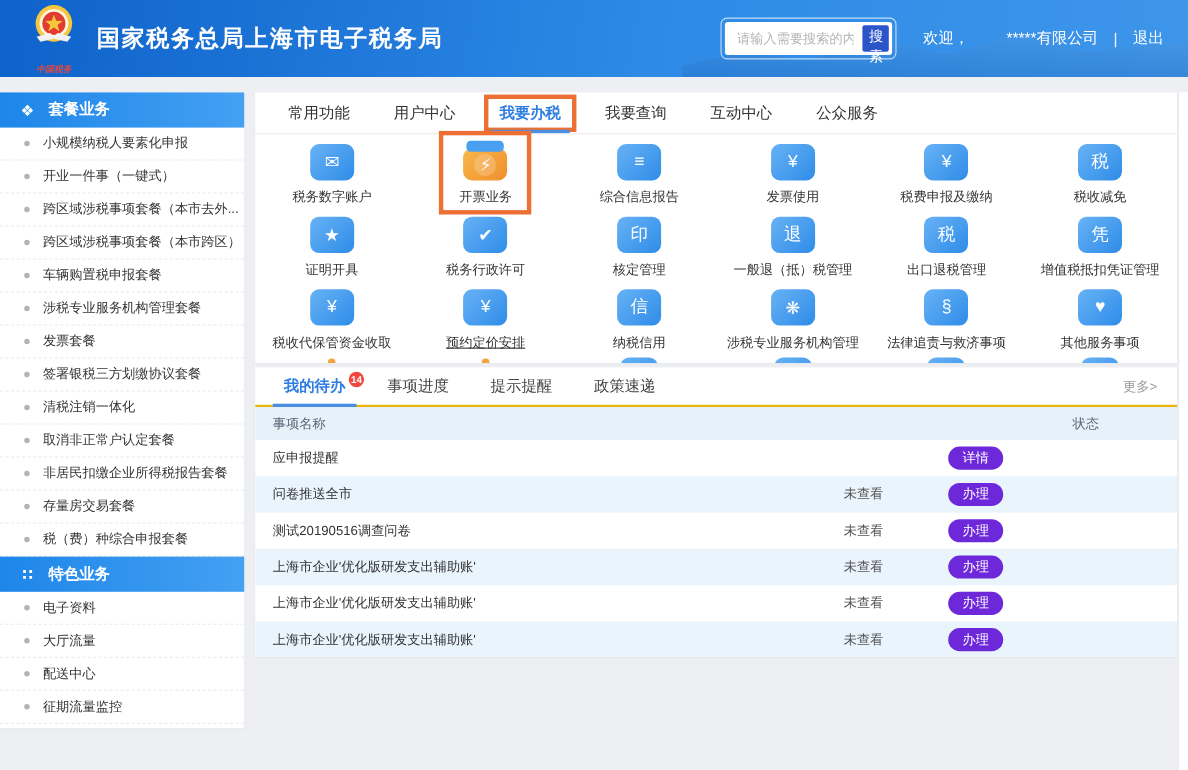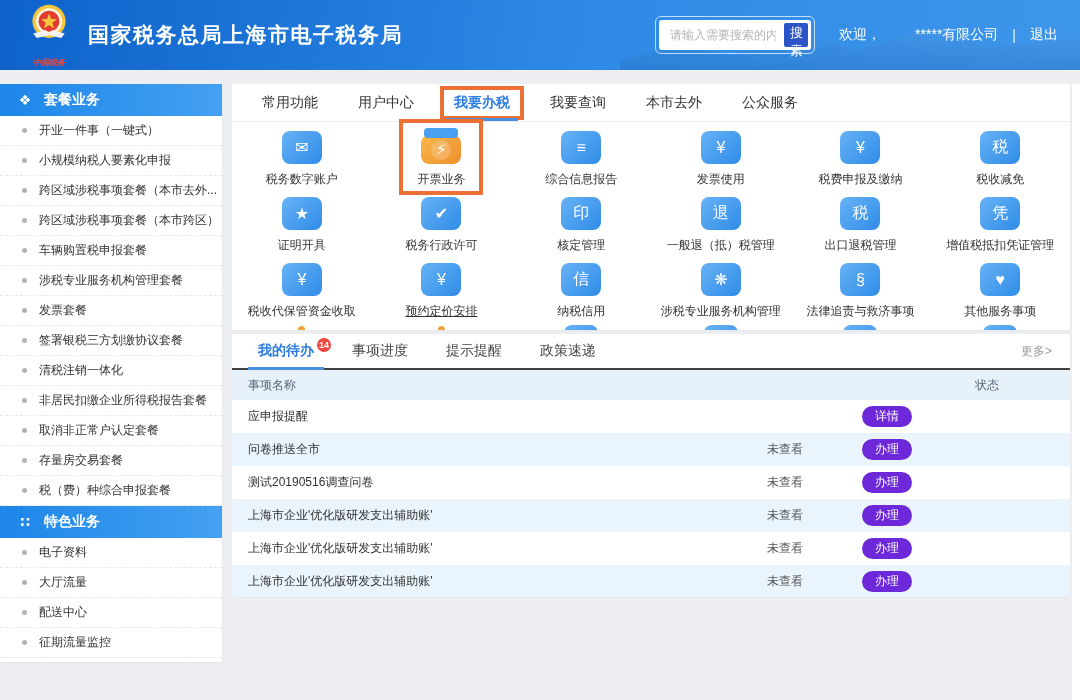--- a/index.html
+++ b/index.html
@@ -57,21 +57,21 @@
   .svc-icon.orange .glyph-ball{ background:#fff3; border-radius:50%; width:20px; height:20px; display:flex; align-items:center; justify-content:center; }
   .svc-label{ font-size:12px; color:#333; margin-top:7px; white-space:nowrap; }
   .svc-label.underline{ text-decoration:underline; }
   .cell-ann{ position:absolute; left:50%; transform:translateX(-50%); top:-7px; width:84px; height:76px; border:4px solid #ec6f33; pointer-events:none; }
   .partial-row{ display:grid; grid-template-columns:repeat(6,1fr); margin-top:1px; }
   .partial{ display:flex; justify-content:center; }
   .p-square{ width:34px; height:40px; border-radius:8px; background:linear-gradient(135deg,#67b2f5,#2f8ce8); color:#fff; font-size:12px; display:flex; align-items:flex-start; justify-content:center; padding-top:3px; }
   .p-dot{ width:7px; height:7px; border-radius:50%; background:#f2a33c; margin-top:1px; }
   
   .card2{ margin-top:4px; height:263px; overflow:hidden; }
-  .todo-tabs{ height:36px; display:flex; align-items:center; border-bottom:2px solid #404040; padding:0 18px 0 26px; gap:38px; }
+  .todo-tabs{ height:36px; display:flex; align-items:center; border-bottom:2px solid #eab308; padding:0 18px 0 26px; gap:38px; }
   .todo-tab{ font-size:14px; color:#444; cursor:pointer; position:relative; height:100%; display:flex; align-items:center; }
   .todo-tab.active{ color:#2e7ee2; font-weight:bold; }
   .todo-tab.active::after{ content:""; position:absolute; left:-10px; right:-10px; bottom:-2px; height:3px; background:#4a90e2; }
   .badge{ position:absolute; top:4px; right:-17px; background:#f0483e; color:#fff; font-size:9px; height:14px; min-width:14px; border-radius:8px; display:flex; align-items:center; justify-content:center; padding:0 2px; font-weight:bold; }
   .more-link{ margin-left:auto; font-size:12px; color:#999; cursor:pointer; }
   .tbl-header{ height:30px; background:#e6f1fa; display:flex; align-items:center; font-size:12px; color:#567; }
   .col-name{ flex:1; padding-left:16px; }
   .col-status{ width:95px; }
   .col-action{ width:208px; }
   .tbl-row{ height:33px; display:flex; align-items:center; font-size:12px; color:#333; }
@@ -109,28 +109,28 @@
   </div>
 </div>
 
 <div class="sidebar" id="sidebar">
     <div class="sec-header">
       <span class="sec-icon">❖</span>
       <span>套餐业务</span>
     </div>
     <div class="side-item">
       <span class="bullet"></span>
+      <span>小规模纳税人要素化申报</span>
+    </div>
+    <div class="side-item">
+      <span class="bullet"></span>
       <span>开业一件事（一键式）</span>
     </div>
     <div class="side-item">
       <span class="bullet"></span>
-      <span>小规模纳税人要素化申报</span>
-    </div>
-    <div class="side-item">
-      <span class="bullet"></span>
       <span>跨区域涉税事项套餐（本市去外...</span>
     </div>
     <div class="side-item">
       <span class="bullet"></span>
       <span>跨区域涉税事项套餐（本市跨区）</span>
     </div>
     <div class="side-item">
       <span class="bullet"></span>
       <span>车辆购置税申报套餐</span>
     </div>
@@ -145,25 +145,25 @@
     <div class="side-item">
       <span class="bullet"></span>
       <span>签署银税三方划缴协议套餐</span>
     </div>
     <div class="side-item">
       <span class="bullet"></span>
       <span>清税注销一体化</span>
     </div>
     <div class="side-item">
       <span class="bullet"></span>
+      <span>取消非正常户认定套餐</span>
+    </div>
+    <div class="side-item">
+      <span class="bullet"></span>
       <span>非居民扣缴企业所得税报告套餐</span>
-    </div>
-    <div class="side-item">
-      <span class="bullet"></span>
-      <span>取消非正常户认定套餐</span>
     </div>
     <div class="side-item">
       <span class="bullet"></span>
       <span>存量房交易套餐</span>
     </div>
     <div class="side-item">
       <span class="bullet"></span>
       <span>税（费）种综合申报套餐</span>
     </div>
     <div class="sec-header">
@@ -198,21 +198,21 @@
           <span>用户中心</span>
         </div>
         <div class="tab active">
           <span>我要办税</span>
           <div class="ann-box"></div>
         </div>
         <div class="tab">
           <span>我要查询</span>
         </div>
         <div class="tab">
-          <span>本市去外</span>
+          <span>互动中心</span>
         </div>
         <div class="tab">
           <span>公众服务</span>
         </div>
       </div>
     <div class="grid" id="svc-grid">
         <div class="svc-cell">
           <div class="svc-icon">
             <span>✉</span>
           </div>

